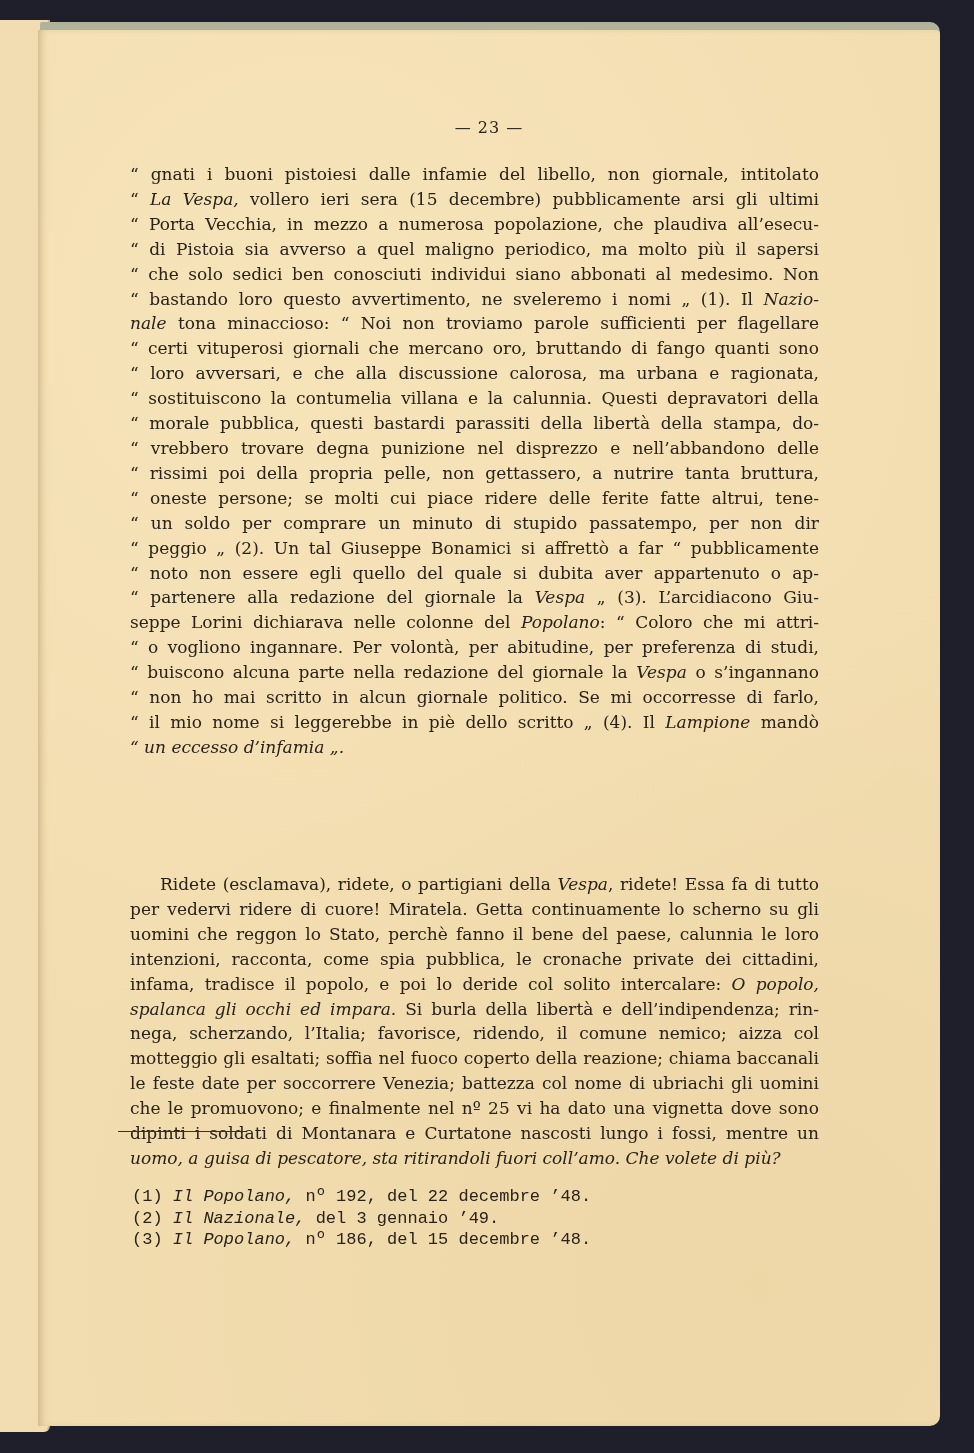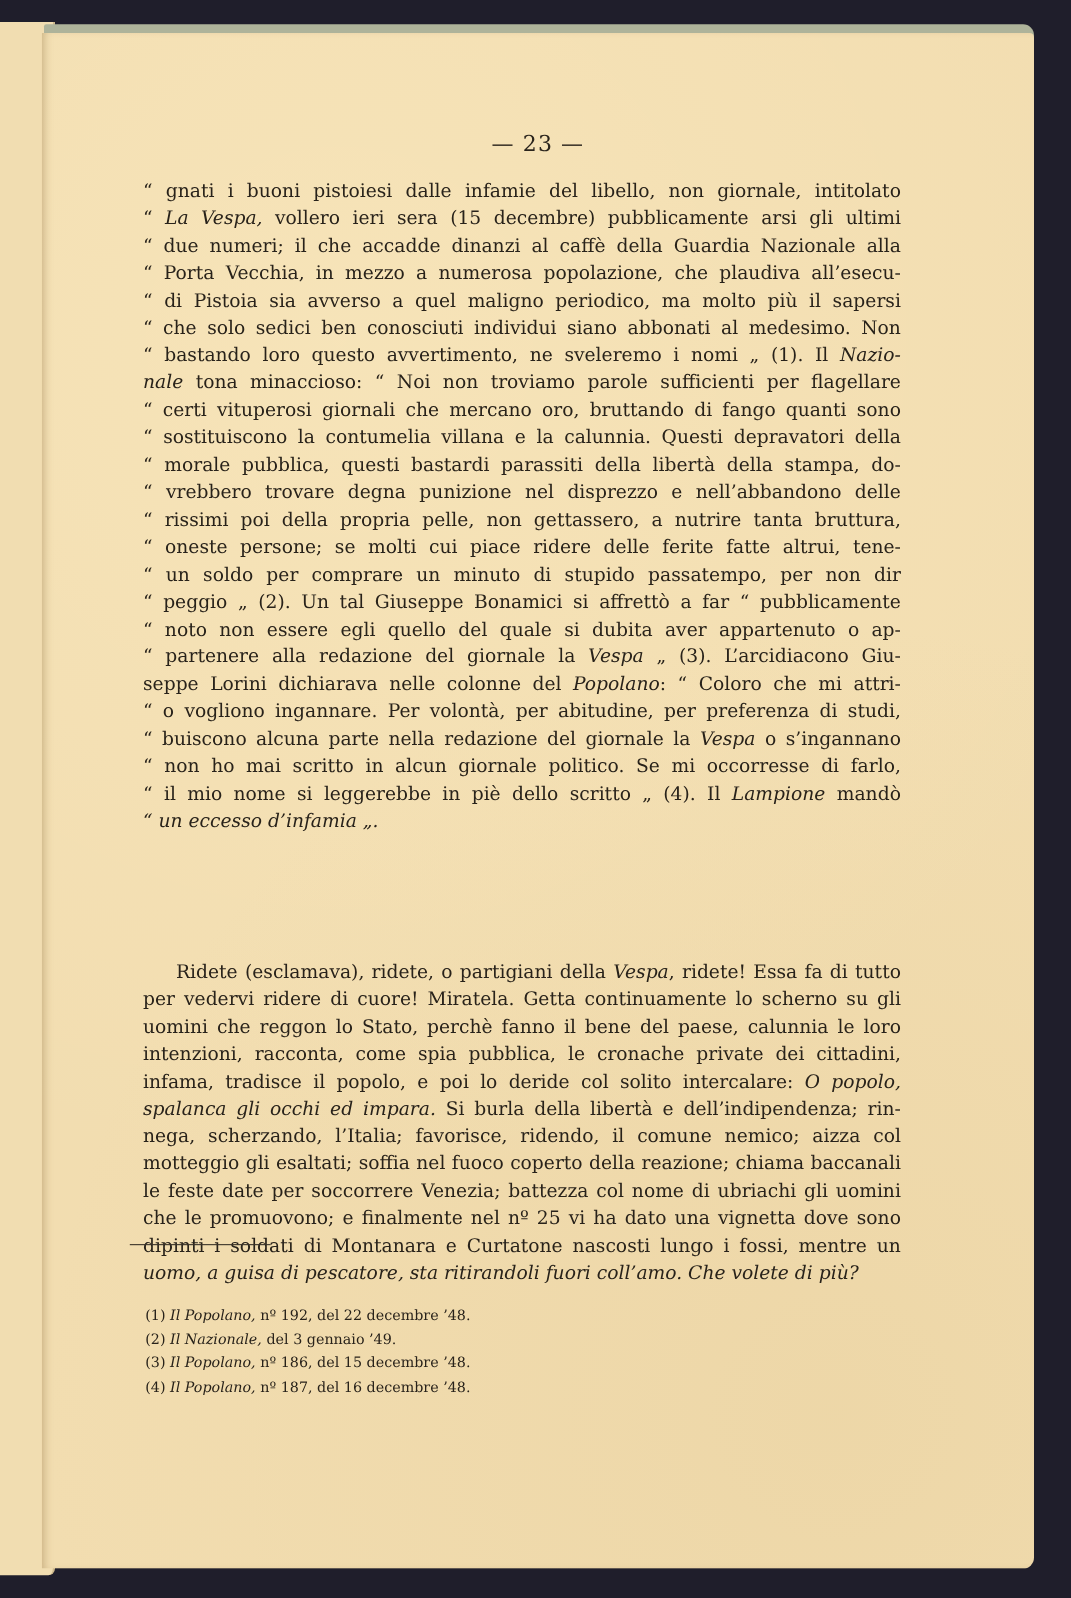--- a/index.html
+++ b/index.html
@@ -24,63 +24,63 @@
     position: absolute; left: 38px; top: 30px; width: 902px; height: 1396px;
     background: #f2ddb0;
     background-image:
       radial-gradient(circle at 30% 20%, rgba(255,240,200,0.35), transparent 60%),
       radial-gradient(circle at 80% 90%, rgba(210,180,120,0.15), transparent 50%);
     border-radius: 0 4px 10px 0;
     box-shadow: inset 6px 0 8px -4px rgba(120,90,40,0.35);
   }
   .folio {
     position: absolute; left: 0; width: 100%; top: 88px;
-    text-align: center; font-size: 20px; color: #2a241c;
+    text-align: center; font-size: 16px; color: #2a241c;
     letter-spacing: 1px;
   }
   .text {
     position: absolute; left: 92px; width: 689px;
     font-size: 17px; line-height: 24.9px; color: #28221a;
     text-align: justify; text-align-last: justify;
   }
   .text .line { display: block; white-space: nowrap; text-align: justify; text-align-last: justify; }
   .text .line.last { text-align-last: left; font-style: italic; }
   .block1 { top: 132px; }
   .block2 { top: 842px; }
   .block2 .line.first { padding-left: 30px; }
   em { font-style: italic; }
   .rule {
     position: absolute; left: 80px; top: 1101px; width: 128px; height: 0;
     border-top: 1px solid #3a3228;
   }
   .notes {
     position: absolute; left: 94px; top: 1156px;
-    font-size: 13px; line-height: 21.6px; color: #28221a;
+    font-size: 17px; line-height: 21.6px; color: #28221a; font-family: Liberation Mono, monospace;
   }
   .notes .note { display: block; white-space: nowrap; }
 </style>
 </head>
 <body>
 
 <div class="back-page"></div>
 <div class="page-edge"></div>
 
 <div class="page">
   <div class="folio">— 23 —</div>
 
   <div class="text block1">
       <span class="line first"><span>“ gnati i buoni pistoiesi dalle infamie del libello, non giornale, intitolato</span></span>
       <span class="line"><span>“ </span><em>La Vespa,</em><span> vollero ieri sera (15 decembre) pubblicamente arsi gli ultimi</span></span>
-      <span class="line"><span>“ due numeri; il che accadde dinanzi al caffè della Guardia Nazionale alla</span></span>
       <span class="line"><span>“ Porta Vecchia, in mezzo a numerosa popolazione, che plaudiva all’esecu-</span></span>
       <span class="line"><span>“ di Pistoia sia avverso a quel maligno periodico, ma molto più il sapersi</span></span>
       <span class="line"><span>“ che solo sedici ben conosciuti individui siano abbonati al medesimo. Non</span></span>
       <span class="line"><span>“ bastando loro questo avvertimento, ne sveleremo i nomi „ (1). Il </span><em>Nazio-</em></span>
       <span class="line"><em>nale</em><span> tona minaccioso: “ Noi non troviamo parole sufficienti per flagellare</span></span>
       <span class="line"><span>“ certi vituperosi giornali che mercano oro, bruttando di fango quanti sono</span></span>
+      <span class="line"><span>“ loro avversari, e che alla discussione calorosa, ma urbana e ragionata,</span></span>
       <span class="line"><span>“ sostituiscono la contumelia villana e la calunnia. Questi depravatori della</span></span>
       <span class="line"><span>“ morale pubblica, questi bastardi parassiti della libertà della stampa, do-</span></span>
       <span class="line"><span>“ vrebbero trovare degna punizione nel disprezzo e nell’abbandono delle</span></span>
       <span class="line"><span>“ rissimi poi della propria pelle, non gettassero, a nutrire tanta bruttura,</span></span>
       <span class="line"><span>“ oneste persone; se molti cui piace ridere delle ferite fatte altrui, tene-</span></span>
       <span class="line"><span>“ un soldo per comprare un minuto di stupido passatempo, per non dir</span></span>
       <span class="line"><span>“ peggio „ (2). Un tal Giuseppe Bonamici si affrettò a far “ pubblicamente</span></span>
       <span class="line"><span>“ noto non essere egli quello del quale si dubita aver appartenuto o ap-</span></span>
       <span class="line"><span>“ partenere alla redazione del giornale la </span><em>Vespa</em><span> „ (3). L’arcidiacono Giu-</span></span>
       <span class="line"><span>seppe Lorini dichiarava nelle colonne del </span><em>Popolano</em><span>: “ Coloro che mi attri-</span></span>
@@ -103,15 +103,14 @@
       <span class="line"><span>che le promuovono; e finalmente nel nº 25 vi ha dato una vignetta dove sono</span></span>
       <span class="line"><span>dipinti i soldati di Montanara e Curtatone nascosti lungo i fossi, mentre un</span></span>
       <span class="line last"><span>uomo, a guisa di pescatore, sta ritirandoli fuori coll’amo. Che volete di più?</span></span>
     </div>
 
   <div class="rule"></div>
   <div class="notes">
       <span class="note first"><span>(1) </span><em>Il Popolano,</em><span> nº 192, del 22 decembre ’48.</span></span>
       <span class="note"><span>(2) </span><em>Il Nazionale,</em><span> del 3 gennaio ’49.</span></span>
       <span class="note"><span>(3) </span><em>Il Popolano,</em><span> nº 186, del 15 decembre ’48.</span></span>
-      <span class="note last"><span>(4) </span><em>Il Popolano,</em><span> nº 187, del 16 decembre ’48.</span></span>
     </div>
 </div>
 
 </body></html>

